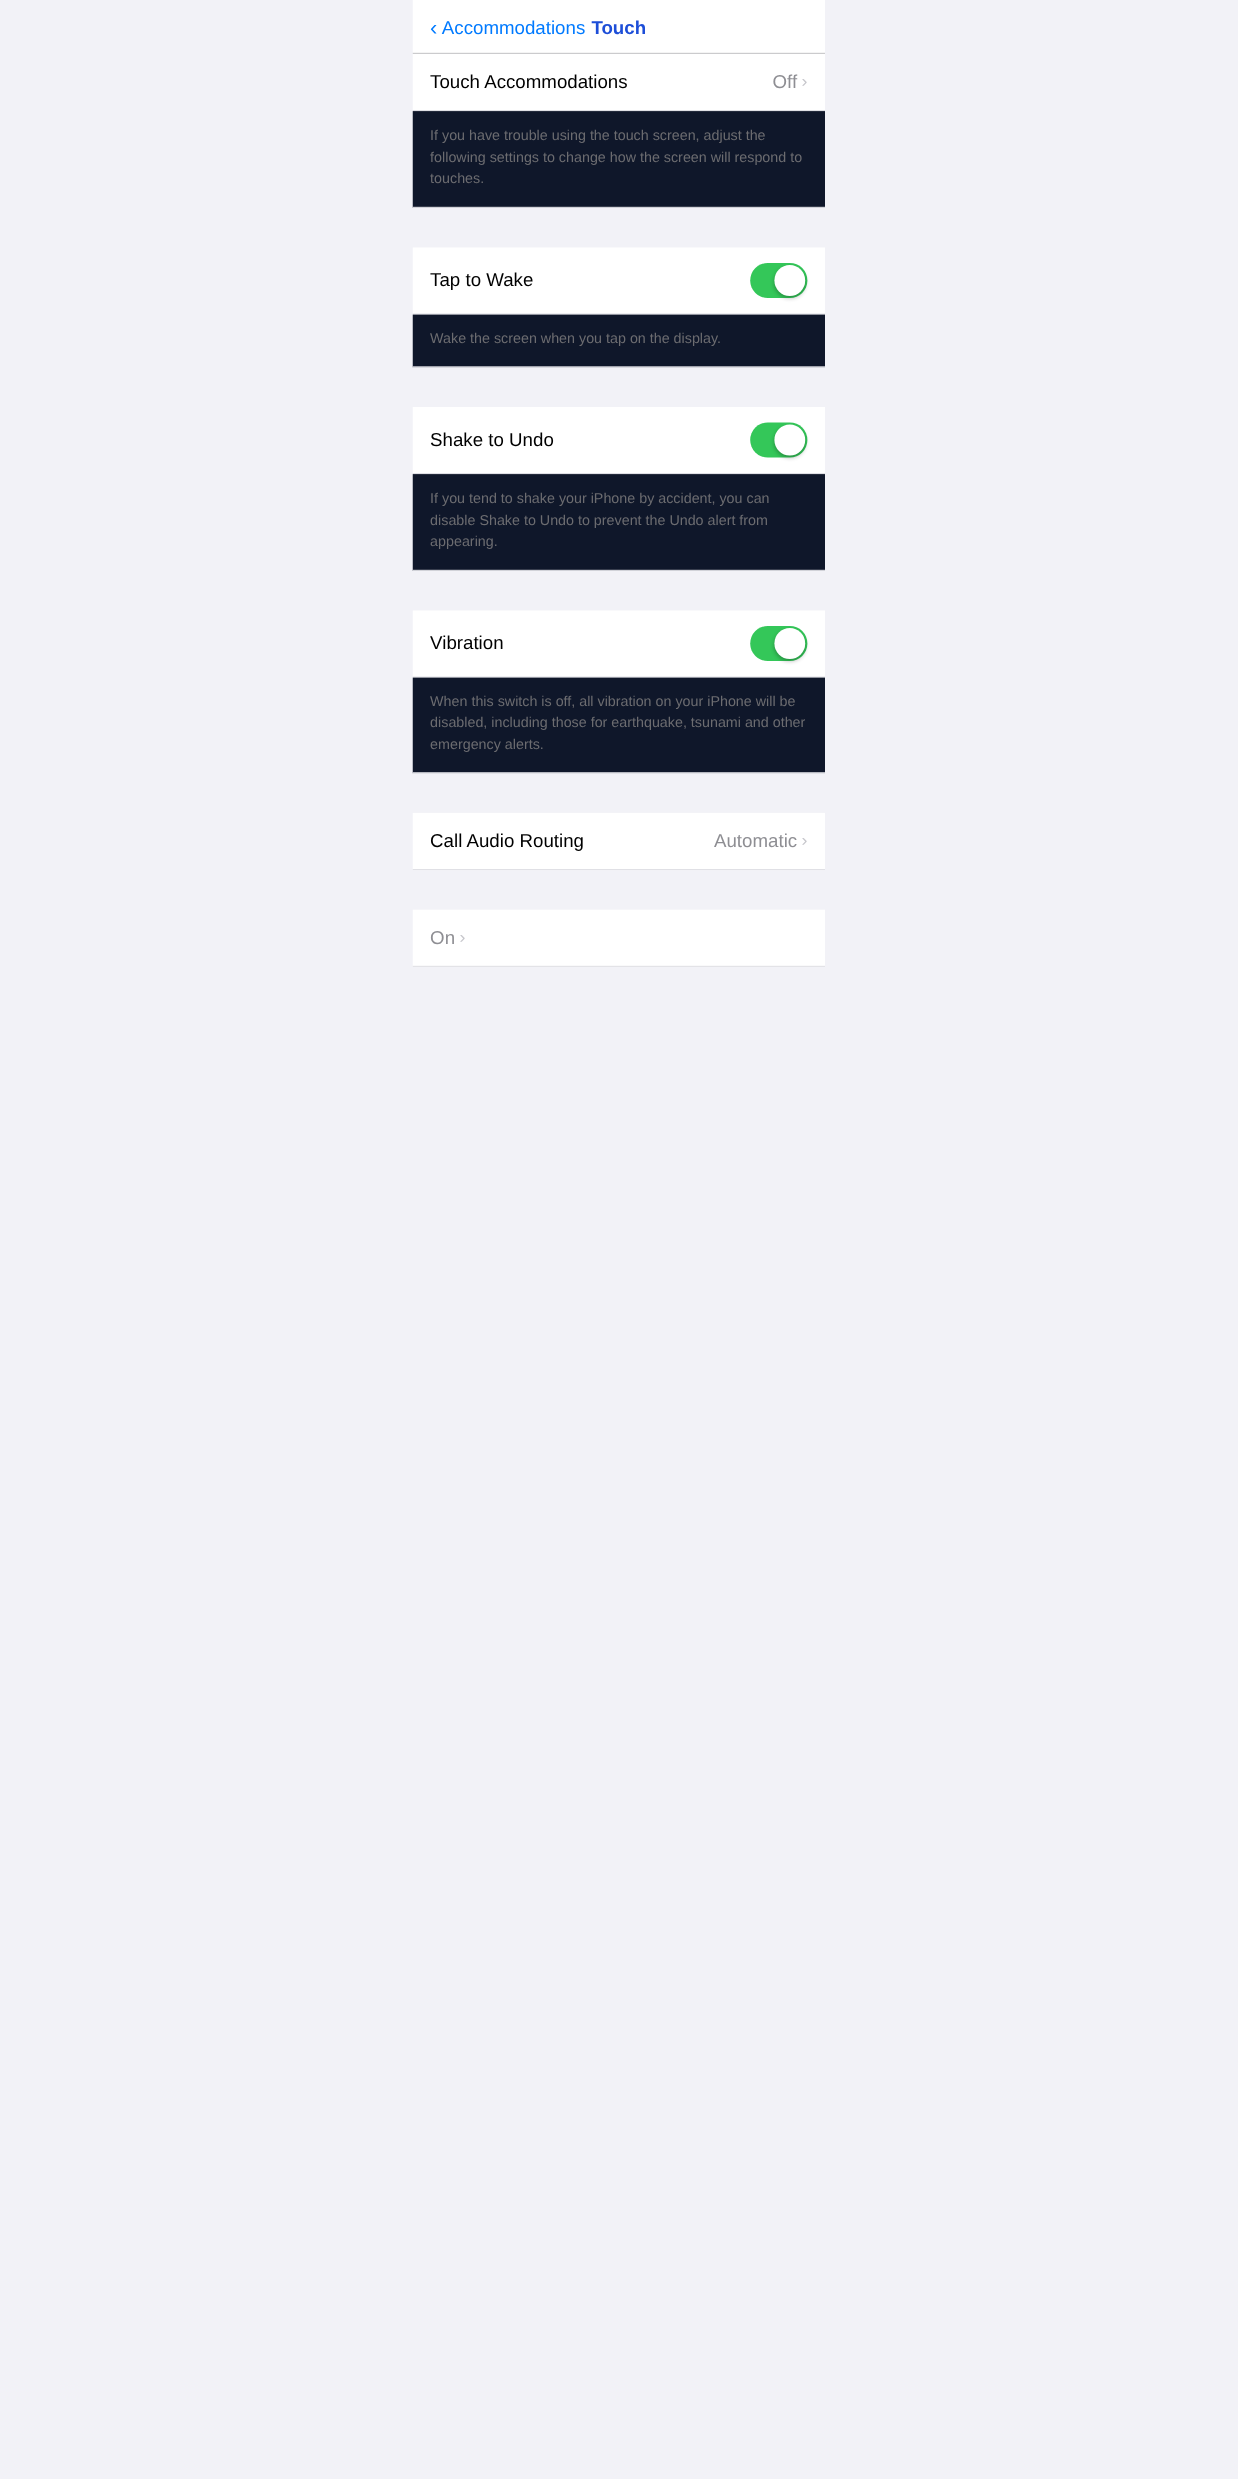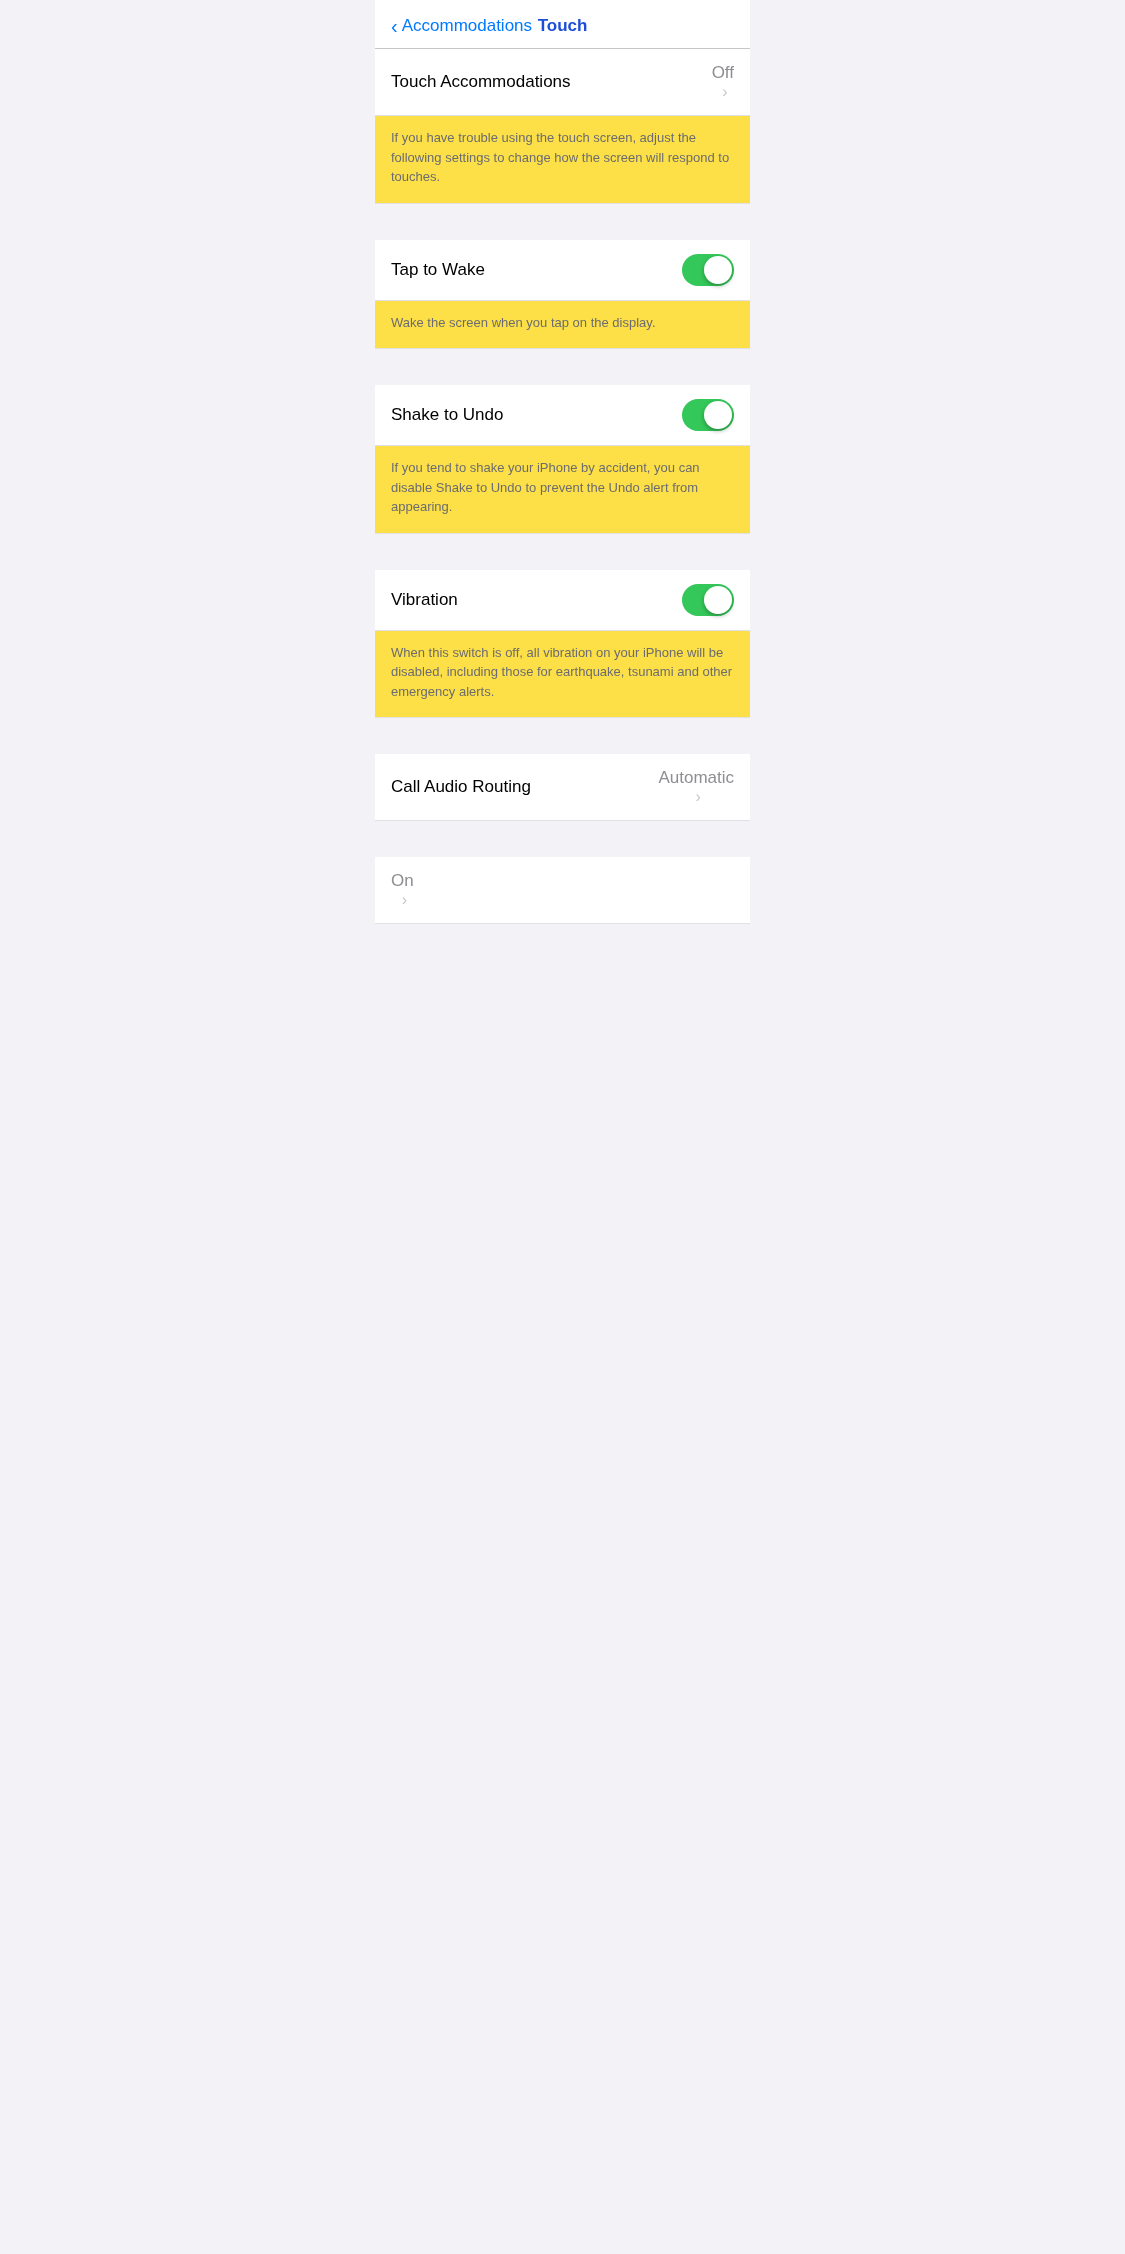--- a/index.html
+++ b/index.html
@@ -76,32 +76,31 @@
       font-size: 17px;
       color: #000;
       flex: 1;
     }
 
     .row-value {
       font-size: 17px;
       color: #8e8e93;
       display: flex;
       align-items: center;
-      flex-direction: column;
     }
 
     .row-chevron {
       color: #c7c7cc;
       font-size: 16px;
       margin-left: 4px;
     }
 
     
     .description {
-      background-color: #fde047;
+      background-color: #0f172a;
       padding: 12px 16px 16px;
       font-size: 13px;
       color: #6c6c70;
       line-height: 1.5;
       border-bottom: 1px solid #e0e0e5;
     }
 
     
     .toggle {
       width: 52px;

